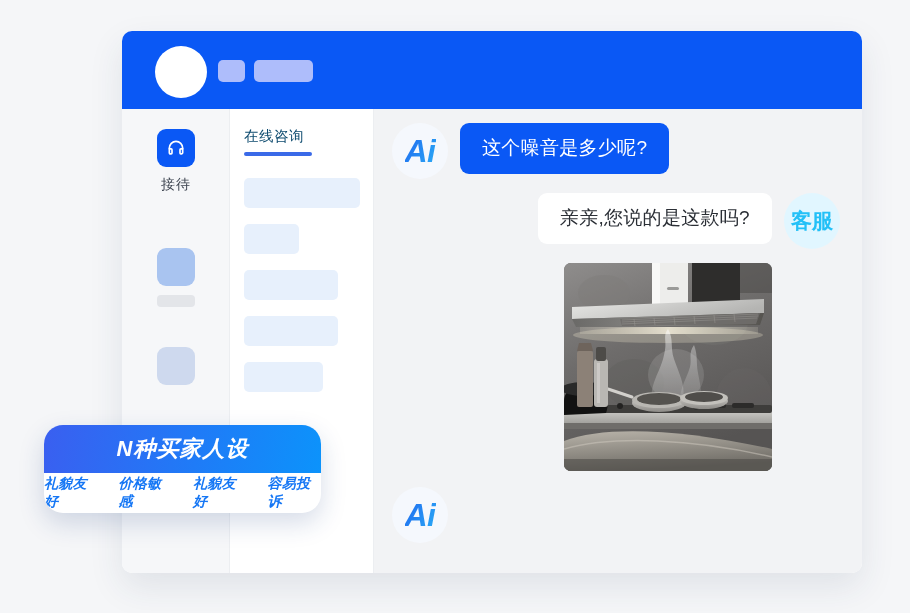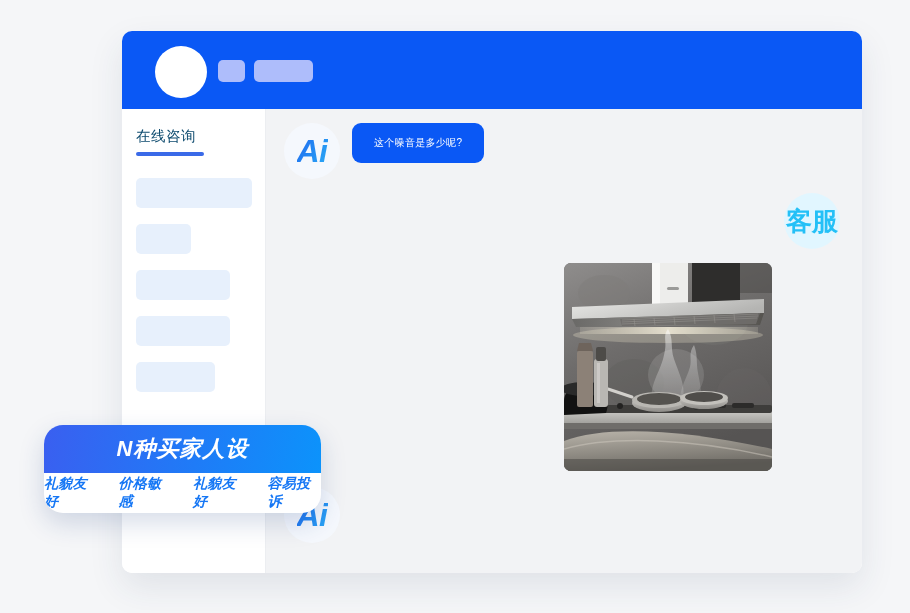--- a/index.html
+++ b/index.html
@@ -191,30 +191,30 @@
   .avatar-agent {
     width: 56px;
     height: 56px;
     flex: 0 0 56px;
     border-radius: 50%;
     background: #e1f6ff;
     display: flex;
     align-items: center;
     justify-content: center;
     font-weight: bold;
-    font-size: 26px;
+    font-size: 21px;
     color: #23c0f7;
     letter-spacing: 0px;
   }
 
   .bubble {
     max-width: 330px;
     padding: 14px 22px;
     border-radius: 9px;
-    font-size: 10px;
+    font-size: 19px;
     line-height: 1.2;
     letter-spacing: 0.3px;
   }
   .bubble.blue {
     background: #0a58f5;
     color: #ffffff;
     margin-left: 12px;
   }
   .bubble.white {
     background: #ffffff;
@@ -285,20 +285,42 @@
 <div id="app-window">
 
   <div id="window-header">
     <div id="header-avatar"></div>
     <div id="header-chip-small"></div>
     <div id="header-chip-large"></div>
   </div>
 
   <div id="window-body">
 
+    <div id="left-rail">
+
+      <div class="rail-item" id="rail-item-reception">
+        <div class="rail-icon-box">
+          <svg width="20" height="20" viewBox="0 0 24 24" fill="none" stroke="#ffffff" stroke-width="2" stroke-linecap="round" stroke-linejoin="round">
+            <path d="M4 13v-1a8 8 0 0 1 16 0v1"></path>
+            <path d="M4 13h2.2a1 1 0 0 1 1 1v4a1 1 0 0 1-1 1H5.2A1.2 1.2 0 0 1 4 17.8V13z"></path>
+            <path d="M20 13h-2.2a1 1 0 0 0-1 1v4a1 1 0 0 0 1 1h1a1.2 1.2 0 0 0 1.2-1.2V13z"></path>
+          </svg>
+        </div>
+        <div class="rail-label">接待</div>
+      </div>
+
+      <div class="rail-item" id="rail-item-2">
+        <div class="rail-icon-box ghost-a"></div>
+        <div class="rail-label-ghost"></div>
+      </div>
+
+      <div class="rail-item" id="rail-item-3">
+        <div class="rail-icon-box ghost-b"></div>
+      </div>
+    </div>
 
     <div id="conversation-column">
       <div id="conversation-tab-label">在线咨询</div>
       <div id="conversation-tab-underline"></div>
       <div id="conversation-placeholder-list">
           <div class="conversation-placeholder" style="width: 116px; height: 30px;"></div>
           <div class="conversation-placeholder" style="width: 55px; height: 30px;"></div>
           <div class="conversation-placeholder" style="width: 94px; height: 30px;"></div>
           <div class="conversation-placeholder" style="width: 94px; height: 30px;"></div>
           <div class="conversation-placeholder" style="width: 79px; height: 30px;"></div>
@@ -308,20 +330,21 @@
     <div id="chat-panel">
 
       <div class="msg-row">
         <div class="avatar-ai">
           <span class="ai-text">Ai</span>
         </div>
         <div class="bubble blue">这个噪音是多少呢?</div>
       </div>
 
       <div class="msg-row right">
+        <div class="bubble white">亲亲,您说的是这款吗?</div>
         <div class="avatar-agent">
           <span>客服</span>
         </div>
       </div>
 
       <div id="product-image-row">
         <div id="product-image">
           <svg viewBox="0 0 208 208" preserveAspectRatio="xMidYMid slice">
             <defs>
               <linearGradient id="wallG" x1="0" y1="0" x2="0.4" y2="1">

